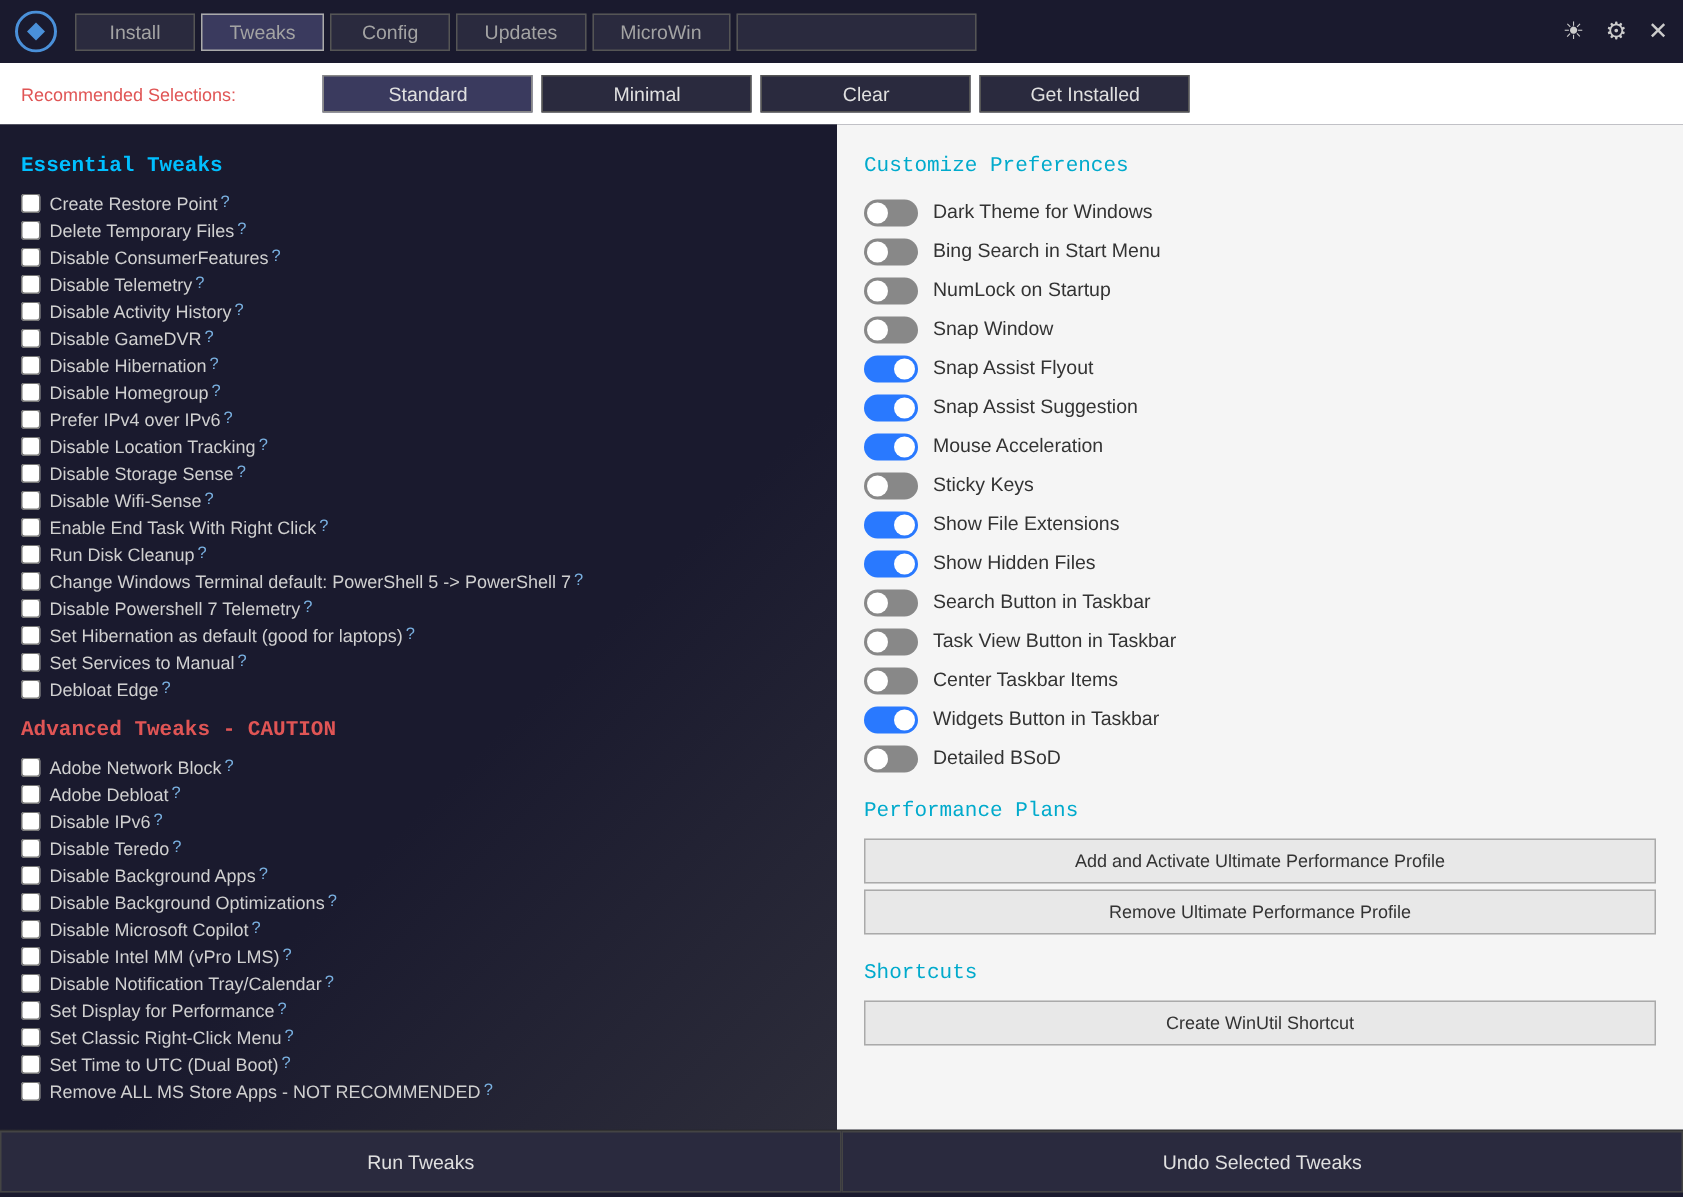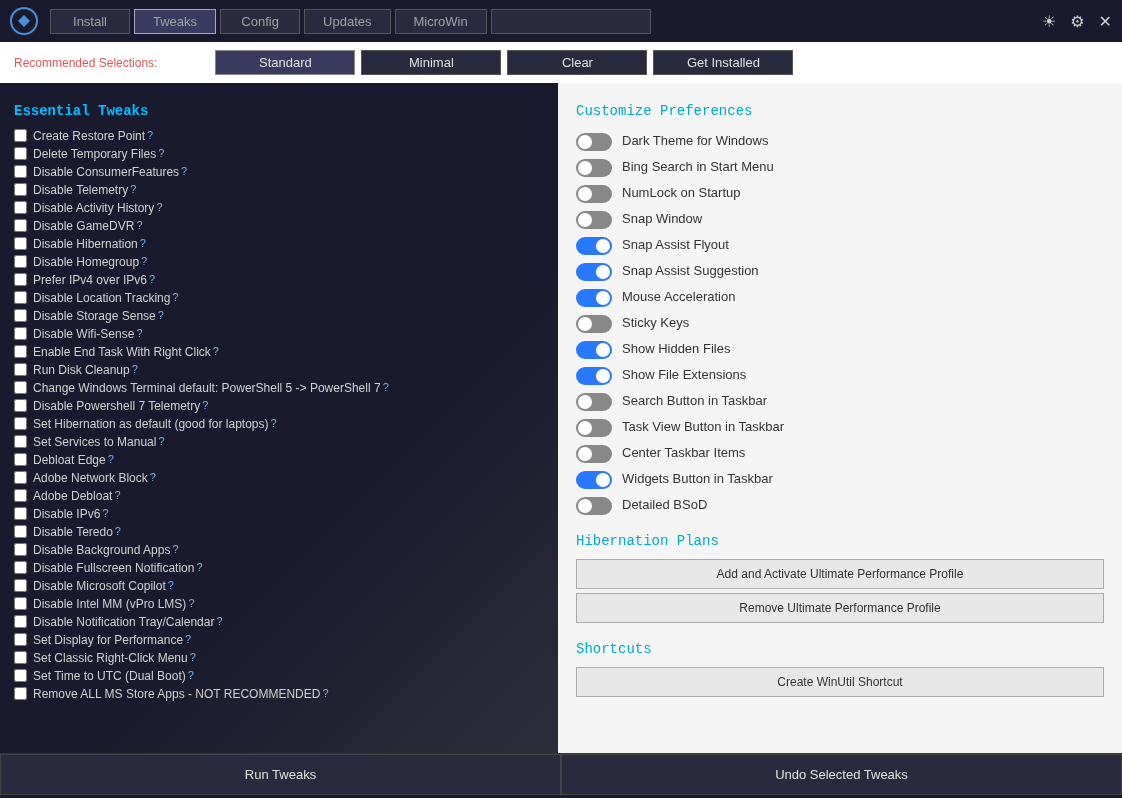--- a/index.html
+++ b/index.html
@@ -411,20 +411,21 @@
           <input type="checkbox" style="">
           <span class="tweak-label">Set Services to Manual</span>
           <span class="tweak-q">?</span>
         </div>
         <div class="tweak-item">
           <input type="checkbox" style="">
           <span class="tweak-label">Debloat Edge</span>
           <span class="tweak-q">?</span>
         </div>
       </div>
+    <div class="section-title advanced">Advanced Tweaks - CAUTION</div>
     <div id="advanced-tweaks-list">
         <div class="tweak-item">
           <input type="checkbox" style="">
           <span class="tweak-label">Adobe Network Block</span>
           <span class="tweak-q">?</span>
         </div>
         <div class="tweak-item">
           <input type="checkbox" style="">
           <span class="tweak-label">Adobe Debloat</span>
           <span class="tweak-q">?</span>
@@ -439,21 +440,21 @@
           <span class="tweak-label">Disable Teredo</span>
           <span class="tweak-q">?</span>
         </div>
         <div class="tweak-item">
           <input type="checkbox" style="">
           <span class="tweak-label">Disable Background Apps</span>
           <span class="tweak-q">?</span>
         </div>
         <div class="tweak-item">
           <input type="checkbox" style="">
-          <span class="tweak-label">Disable Fullscreen Notification</span>
+          <span class="tweak-label">Disable Background Optimizations</span>
           <span class="tweak-q">?</span>
         </div>
         <div class="tweak-item">
           <input type="checkbox" style="">
           <span class="tweak-label">Disable Microsoft Copilot</span>
           <span class="tweak-q">?</span>
         </div>
         <div class="tweak-item">
           <input type="checkbox" style="">
           <span class="tweak-label">Disable Intel MM (vPro LMS)</span>
@@ -552,74 +553,74 @@
             </div>
           </div>
           <span>Sticky Keys</span>
         </div>
         <div class="pref-row">
           <div class="toggle">
             <div class="toggle-track on">
               <div class="toggle-thumb"></div>
             </div>
           </div>
+          <span>Show File Extensions</span>
+        </div>
+        <div class="pref-row">
+          <div class="toggle">
+            <div class="toggle-track on">
+              <div class="toggle-thumb"></div>
+            </div>
+          </div>
           <span>Show Hidden Files</span>
         </div>
         <div class="pref-row">
           <div class="toggle">
+            <div class="toggle-track off">
+              <div class="toggle-thumb"></div>
+            </div>
+          </div>
+          <span>Search Button in Taskbar</span>
+        </div>
+        <div class="pref-row">
+          <div class="toggle">
+            <div class="toggle-track off">
+              <div class="toggle-thumb"></div>
+            </div>
+          </div>
+          <span>Task View Button in Taskbar</span>
+        </div>
+        <div class="pref-row">
+          <div class="toggle">
+            <div class="toggle-track off">
+              <div class="toggle-thumb"></div>
+            </div>
+          </div>
+          <span>Center Taskbar Items</span>
+        </div>
+        <div class="pref-row">
+          <div class="toggle">
             <div class="toggle-track on">
               <div class="toggle-thumb"></div>
             </div>
           </div>
-          <span>Show File Extensions</span>
-        </div>
-        <div class="pref-row">
-          <div class="toggle">
-            <div class="toggle-track off">
-              <div class="toggle-thumb"></div>
-            </div>
-          </div>
-          <span>Search Button in Taskbar</span>
-        </div>
-        <div class="pref-row">
-          <div class="toggle">
-            <div class="toggle-track off">
-              <div class="toggle-thumb"></div>
-            </div>
-          </div>
-          <span>Task View Button in Taskbar</span>
-        </div>
-        <div class="pref-row">
-          <div class="toggle">
-            <div class="toggle-track off">
-              <div class="toggle-thumb"></div>
-            </div>
-          </div>
-          <span>Center Taskbar Items</span>
-        </div>
-        <div class="pref-row">
-          <div class="toggle">
-            <div class="toggle-track on">
-              <div class="toggle-thumb"></div>
-            </div>
-          </div>
           <span>Widgets Button in Taskbar</span>
         </div>
         <div class="pref-row">
           <div class="toggle">
             <div class="toggle-track off">
               <div class="toggle-thumb"></div>
             </div>
           </div>
           <span>Detailed BSoD</span>
         </div>
       </div>
 
     <div class="performance-section">
-      <div class="right-section-title">Hibernation Plans</div>
+      <div class="right-section-title">Performance Plans</div>
       <button class="perf-btn">Add and Activate Ultimate Performance Profile</button>
       <button class="perf-btn">Remove Ultimate Performance Profile</button>
     </div>
 
     <div class="shortcuts-section">
       <div class="right-section-title">Shortcuts</div>
       <button class="shortcut-btn">Create WinUtil Shortcut</button>
     </div>
   </div>
 </div>

